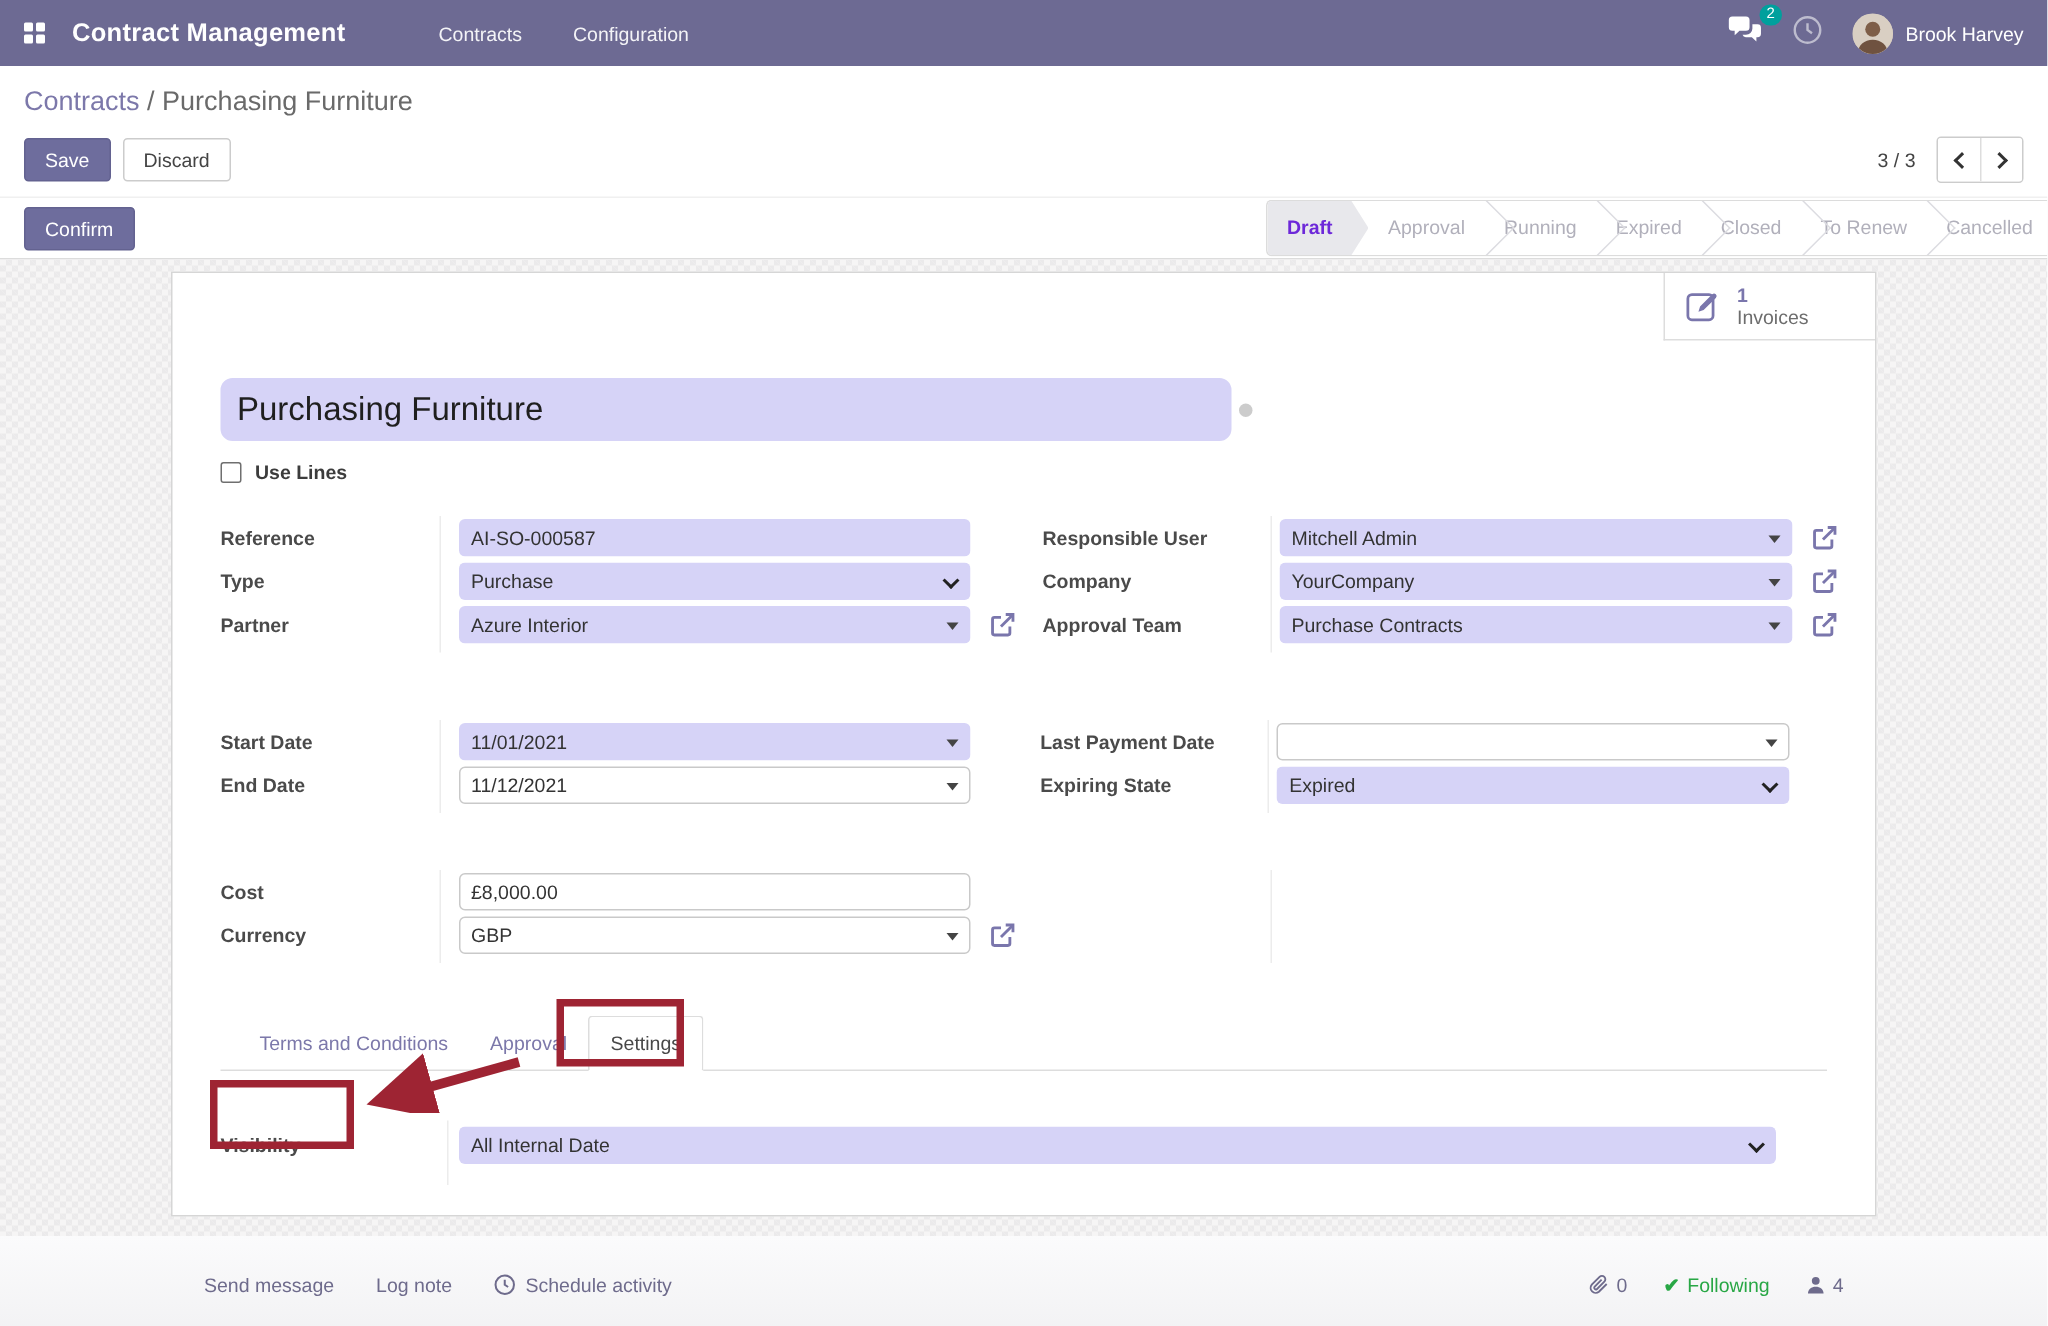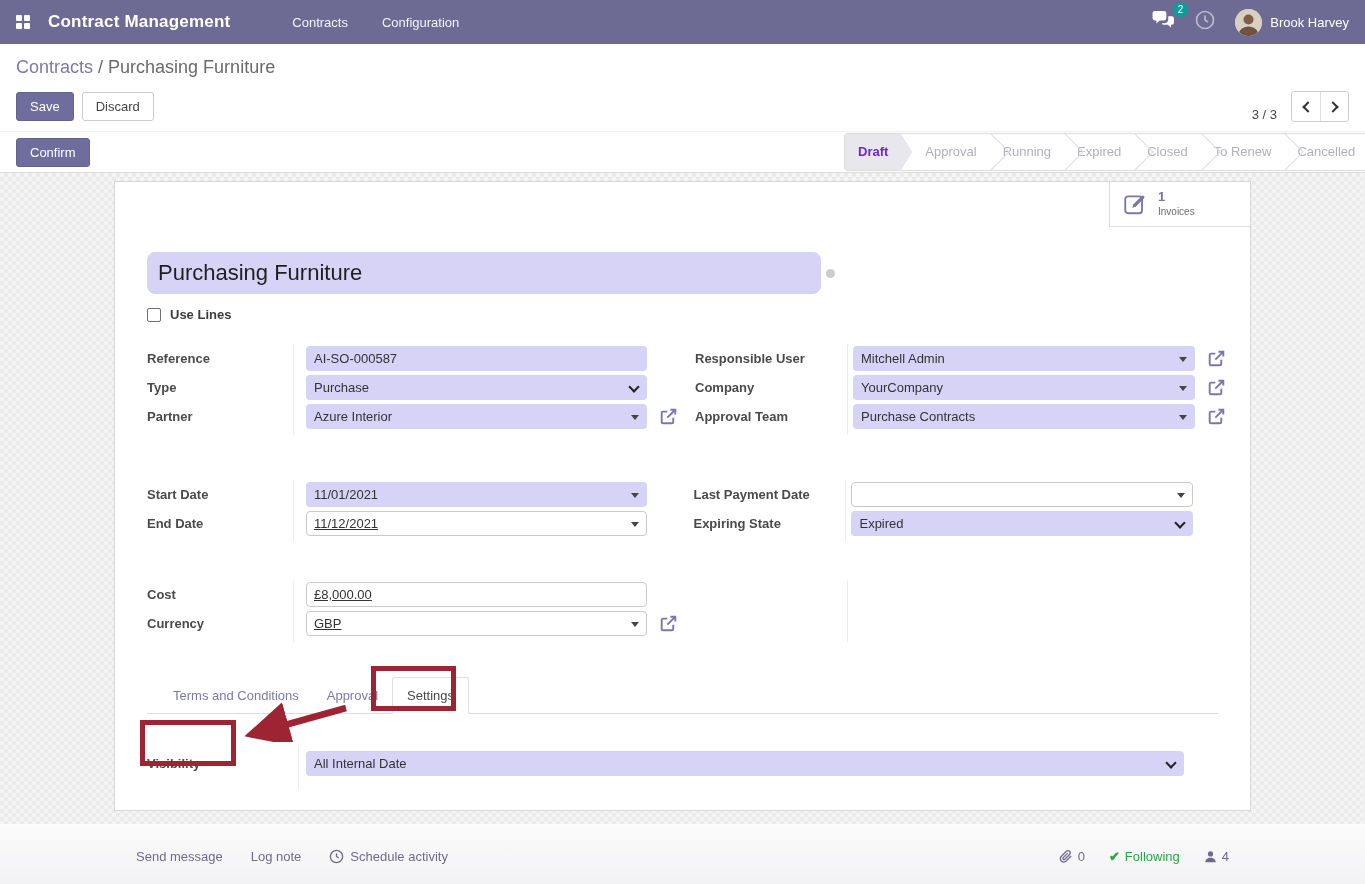--- a/index.html
+++ b/index.html
@@ -21,21 +21,21 @@
   .user-name { font-size:13px; }
 
   
   .control-panel { background:#fff; padding:13px 16px 9px; }
   .breadcrumb { font-size:18px; color:#6a6a6a; }
   .breadcrumb .bc-link { color:#7c78aa; cursor:pointer; }
   .cp-row2 { display:flex; align-items:center; margin-top:13px; }
   .btn { font-size:13px; padding:6px 13px; border-radius:3px; border:1px solid transparent; cursor:pointer; font-family:inherit; }
   .btn-primary { background:#6e6d9d; color:#fff; border-color:#636290; }
   .btn-default { background:#fff; color:#444; border-color:#ccc; margin-left:8px; }
-  .pager { margin-left:auto; display:flex; align-items:flex-end; gap:14px; }
+  .pager { margin-left:auto; display:flex; align-items:center; gap:14px; }
   .pager-count { font-size:13px; color:#444; }
   .pager-btns { display:flex; border:1px solid #ccc; border-radius:3px; overflow:hidden; }
   .pager-btn { width:28px; height:29px; background:#fff; border:none; display:flex; align-items:center; justify-content:center; cursor:pointer; }
   .pager-btn + .pager-btn { border-left:1px solid #ddd; }
   .chev-l, .chev-r { width:8px; height:8px; border-right:2.5px solid #333; border-bottom:2.5px solid #333; }
   .chev-l { transform:rotate(135deg); margin-left:3px; }
   .chev-r { transform:rotate(-45deg); margin-right:3px; }
 
   
   .statusbar-row { background:#fff; border-top:1px solid #f0f0f0; border-bottom:1px solid #dcdcdc; box-shadow:0 1px 2px rgba(0,0,0,.05); display:flex; align-items:center; justify-content:space-between; height:42px; padding-left:16px; }
@@ -48,21 +48,21 @@
   .main { height:651px; padding-top:8px; background-color:#f6f5f5;
     background-image:
       linear-gradient(45deg,#ebeaeb 25%,transparent 25%,transparent 75%,#ebeaeb 75%),
       linear-gradient(45deg,#ebeaeb 25%,transparent 25%,transparent 75%,#ebeaeb 75%);
     background-size:8px 8px; background-position:0 0,4px 4px; }
   .sheet { width:1137px; height:630px; margin:0 auto; background:#fff; border:1px solid #d6d6d6; position:relative; }
 
   .stat-button { position:absolute; top:0; right:0; width:141px; height:45px; border-left:1px solid #ddd; border-bottom:1px solid #ddd; background:#fff; display:flex; align-items:center; gap:10px; padding:2px 12px; cursor:pointer; color:#7a76ac; }
   .stat-text { display:flex; flex-direction:column; line-height:15px; }
   .stat-count { font-size:13px; font-weight:bold; color:#7a76ac; }
-  .stat-label { font-size:10px; color:#6d6d6d; }
+  .stat-label { font-size:13px; color:#6d6d6d; }
 
   .title-row { margin:70px 0 0 32px; display:flex; align-items:center; }
   .title-input { width:674px; height:42px; background:#d6d3f7; border:1px solid #d6d3f7; border-radius:8px; font-size:22px; color:#1f1f1f; padding:0 10px; font-family:inherit; }
   .title-dot { width:9px; height:9px; background:#ccc; border-radius:50%; margin-left:5px; }
 
   .use-lines { margin:13px 0 0 32px; display:flex; align-items:center; gap:9px; }
   .cbx { width:14px; height:14px; border:1px solid #6f6f6f; border-radius:2px; background:#fff; cursor:pointer; }
   .cbx-label { font-size:13px; font-weight:bold; color:#3c3c3c; }
 
   .oe-group { display:flex; padding:0 32px; }
@@ -71,21 +71,21 @@
   .col.right { width:532px; margin-left:17px; }
   .col::before { content:""; position:absolute; left:146px; top:-2px; bottom:-2px; width:1px; background:#ececec; }
   .col.right::before { left:152px; }
   .frow { display:flex; align-items:center; height:25px; margin-bottom:4px; position:relative; }
   .flabel { width:159px; font-size:13px; font-weight:bold; color:#4a4a4a; flex-shrink:0; }
   .col.right .flabel { width:158px; }
   .fwidget { position:relative; width:341px; height:25px; }
   .col.right .fwidget { width:342px; }
   .fctl { width:100%; height:25px; font-size:13px; color:#333; padding:0 22px 0 7px; border-radius:4px; border:1px solid transparent; font-family:inherit; display:flex; align-items:center; cursor:pointer; }
   .lav { background:#d6d3f7; }
-  .wht { background:#fff; border-color:#c9c9c9;text-decoration:underline; }
+  .wht { background:#fff; border-color:#c9c9c9; }
   input.fctl { cursor:text; }
   .sel-chev { position:absolute; right:9px; top:8px; width:8px; height:8px; border-right:2px solid #222; border-bottom:2px solid #222; transform:rotate(45deg); pointer-events:none; }
   .caret { position:absolute; right:8px; top:11px; width:0; height:0; border-left:4px solid transparent; border-right:4px solid transparent; border-top:5px solid #444; pointer-events:none; }
   .ext-link { color:#7a76ac; margin-left:12px; cursor:pointer; display:flex; align-items:center; }
 
   
   .tabs { margin:37px 32px 16px; border-bottom:1px solid #ddd; display:flex; align-items:flex-end; padding-left:12px; }
   .tab { font-size:13px; color:#7c78aa; padding:10px 14px; cursor:pointer; }
   .tab.active { color:#484848; background:#fff; border:1px solid #ddd; border-bottom:1px solid #fff; margin-bottom:-1px; border-radius:3px 3px 0 0; }
   .tab-content { padding:21px 32px 0; display:flex; align-items:center; }

